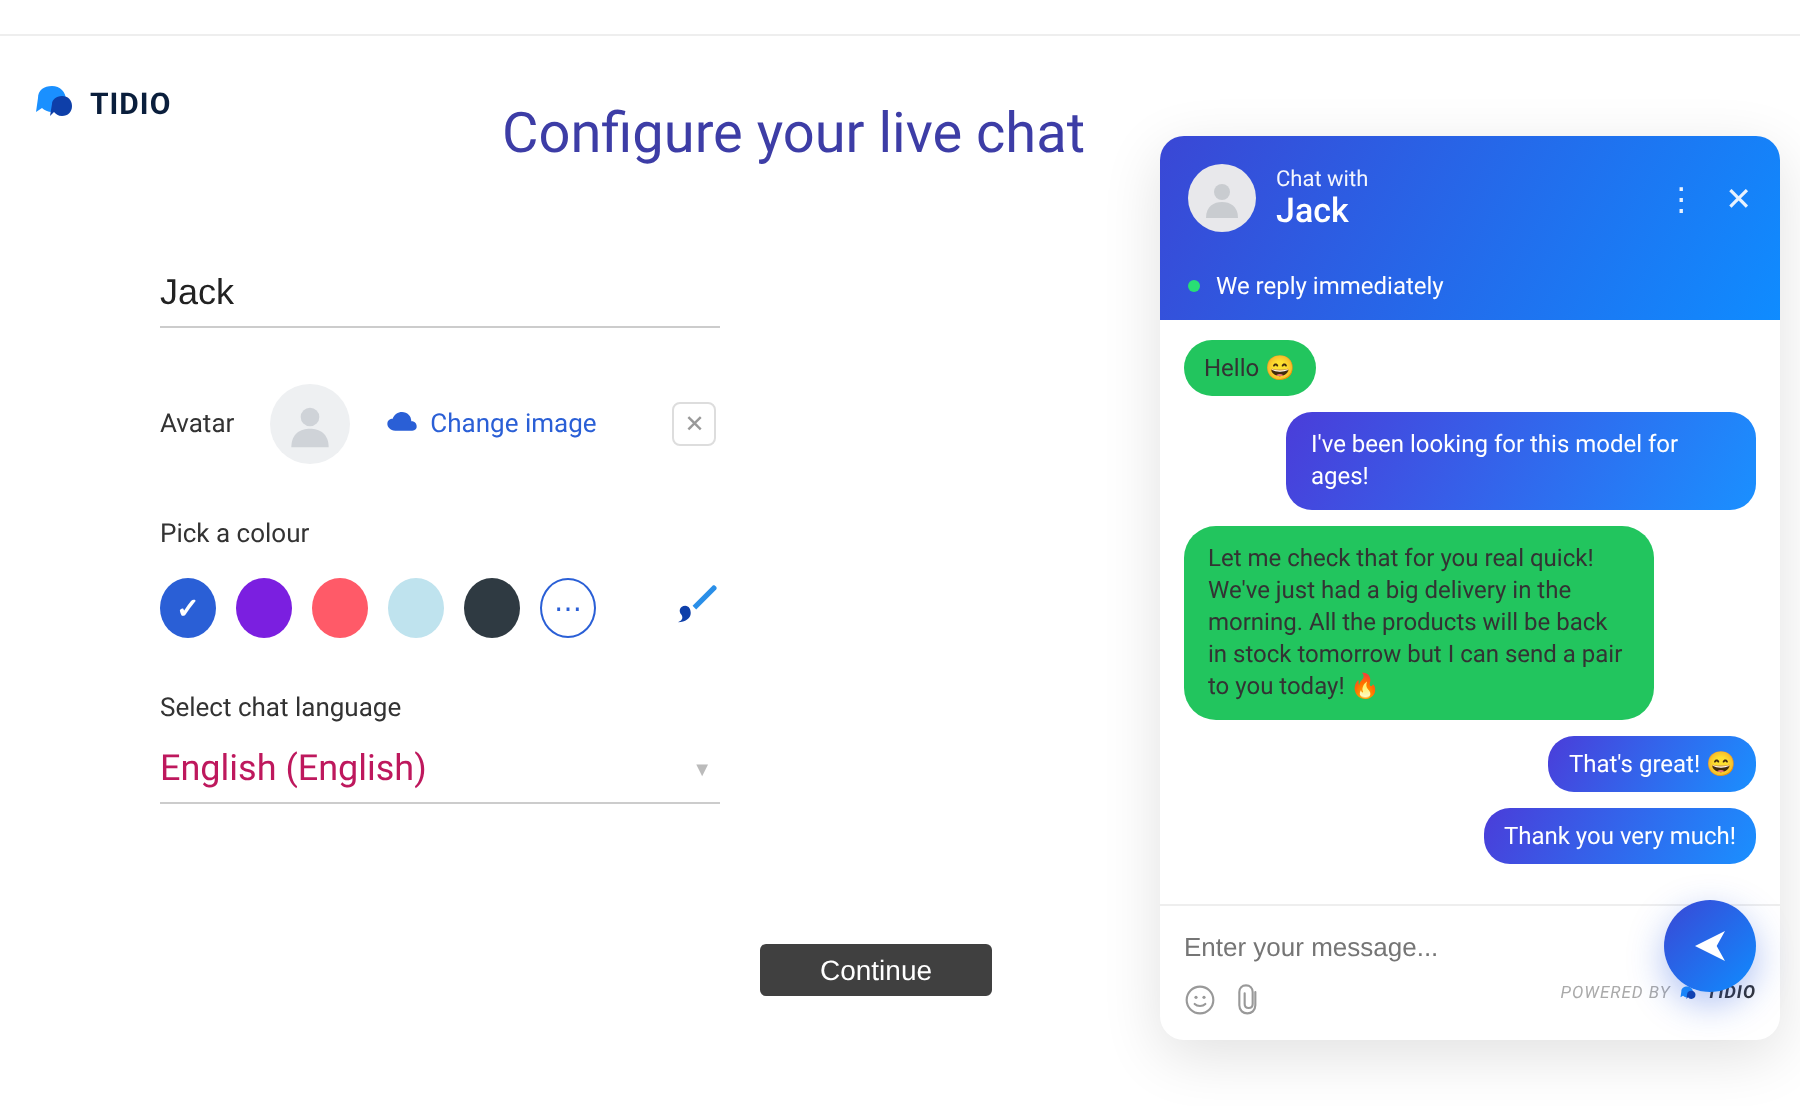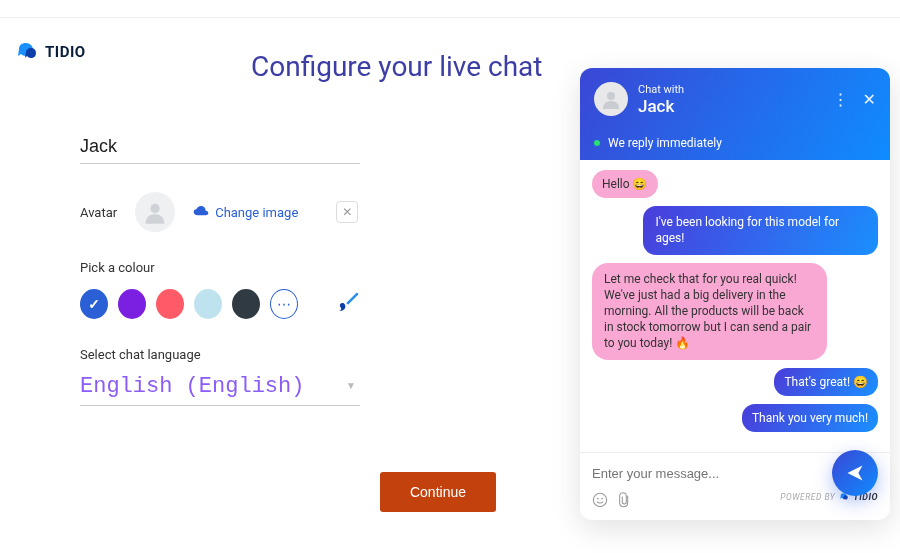--- a/index.html
+++ b/index.html
@@ -142,38 +142,37 @@
     .brush {
       margin-left: 30px;
       cursor: pointer;
     }
     .select-wrap {
       position: relative;
       border-bottom: 1px solid #ccc;
       padding: 6px 0;
     }
     .select-value {
-      font-size: 22px;
-      color: #8b5cf6;
-      font-family: Liberation Mono, monospace;
+      font-size: 18px;
+      color: #be185d;
     }
     .select-caret {
       position: absolute;
       right: 4px;
       top: 12px;
       color: #bbb;
       font-size: 10px;
     }
     .continue-btn {
       position: absolute;
       top: 472px;
       left: 380px;
       width: 116px;
-      height: 40px;
-      background: #c2410c;
+      height: 26px;
+      background: #404040;
       color: #fff;
       border: none;
       border-radius: 3px;
       font-size: 14px;
       cursor: pointer;
     }
     
     .preview {
       position: absolute;
       top: 68px;
@@ -250,21 +249,21 @@
       font-size: 12px;
     }
     .bubble {
       max-width: 82%;
       padding: 8px 12px;
       border-radius: 16px;
       line-height: 1.35;
     }
     .bubble.left {
       align-self: flex-start;
-      background: #f9a8d4;
+      background: #22c55e;
       color: #333;
     }
     .bubble.right {
       align-self: flex-end;
       background: linear-gradient(120deg, #4a3dd9 0%, #1a90ff 100%);
       color: #fff;
       border-radius: 13px;
     }
     .bubble.small { padding: 6px 10px; }
     .composer {

